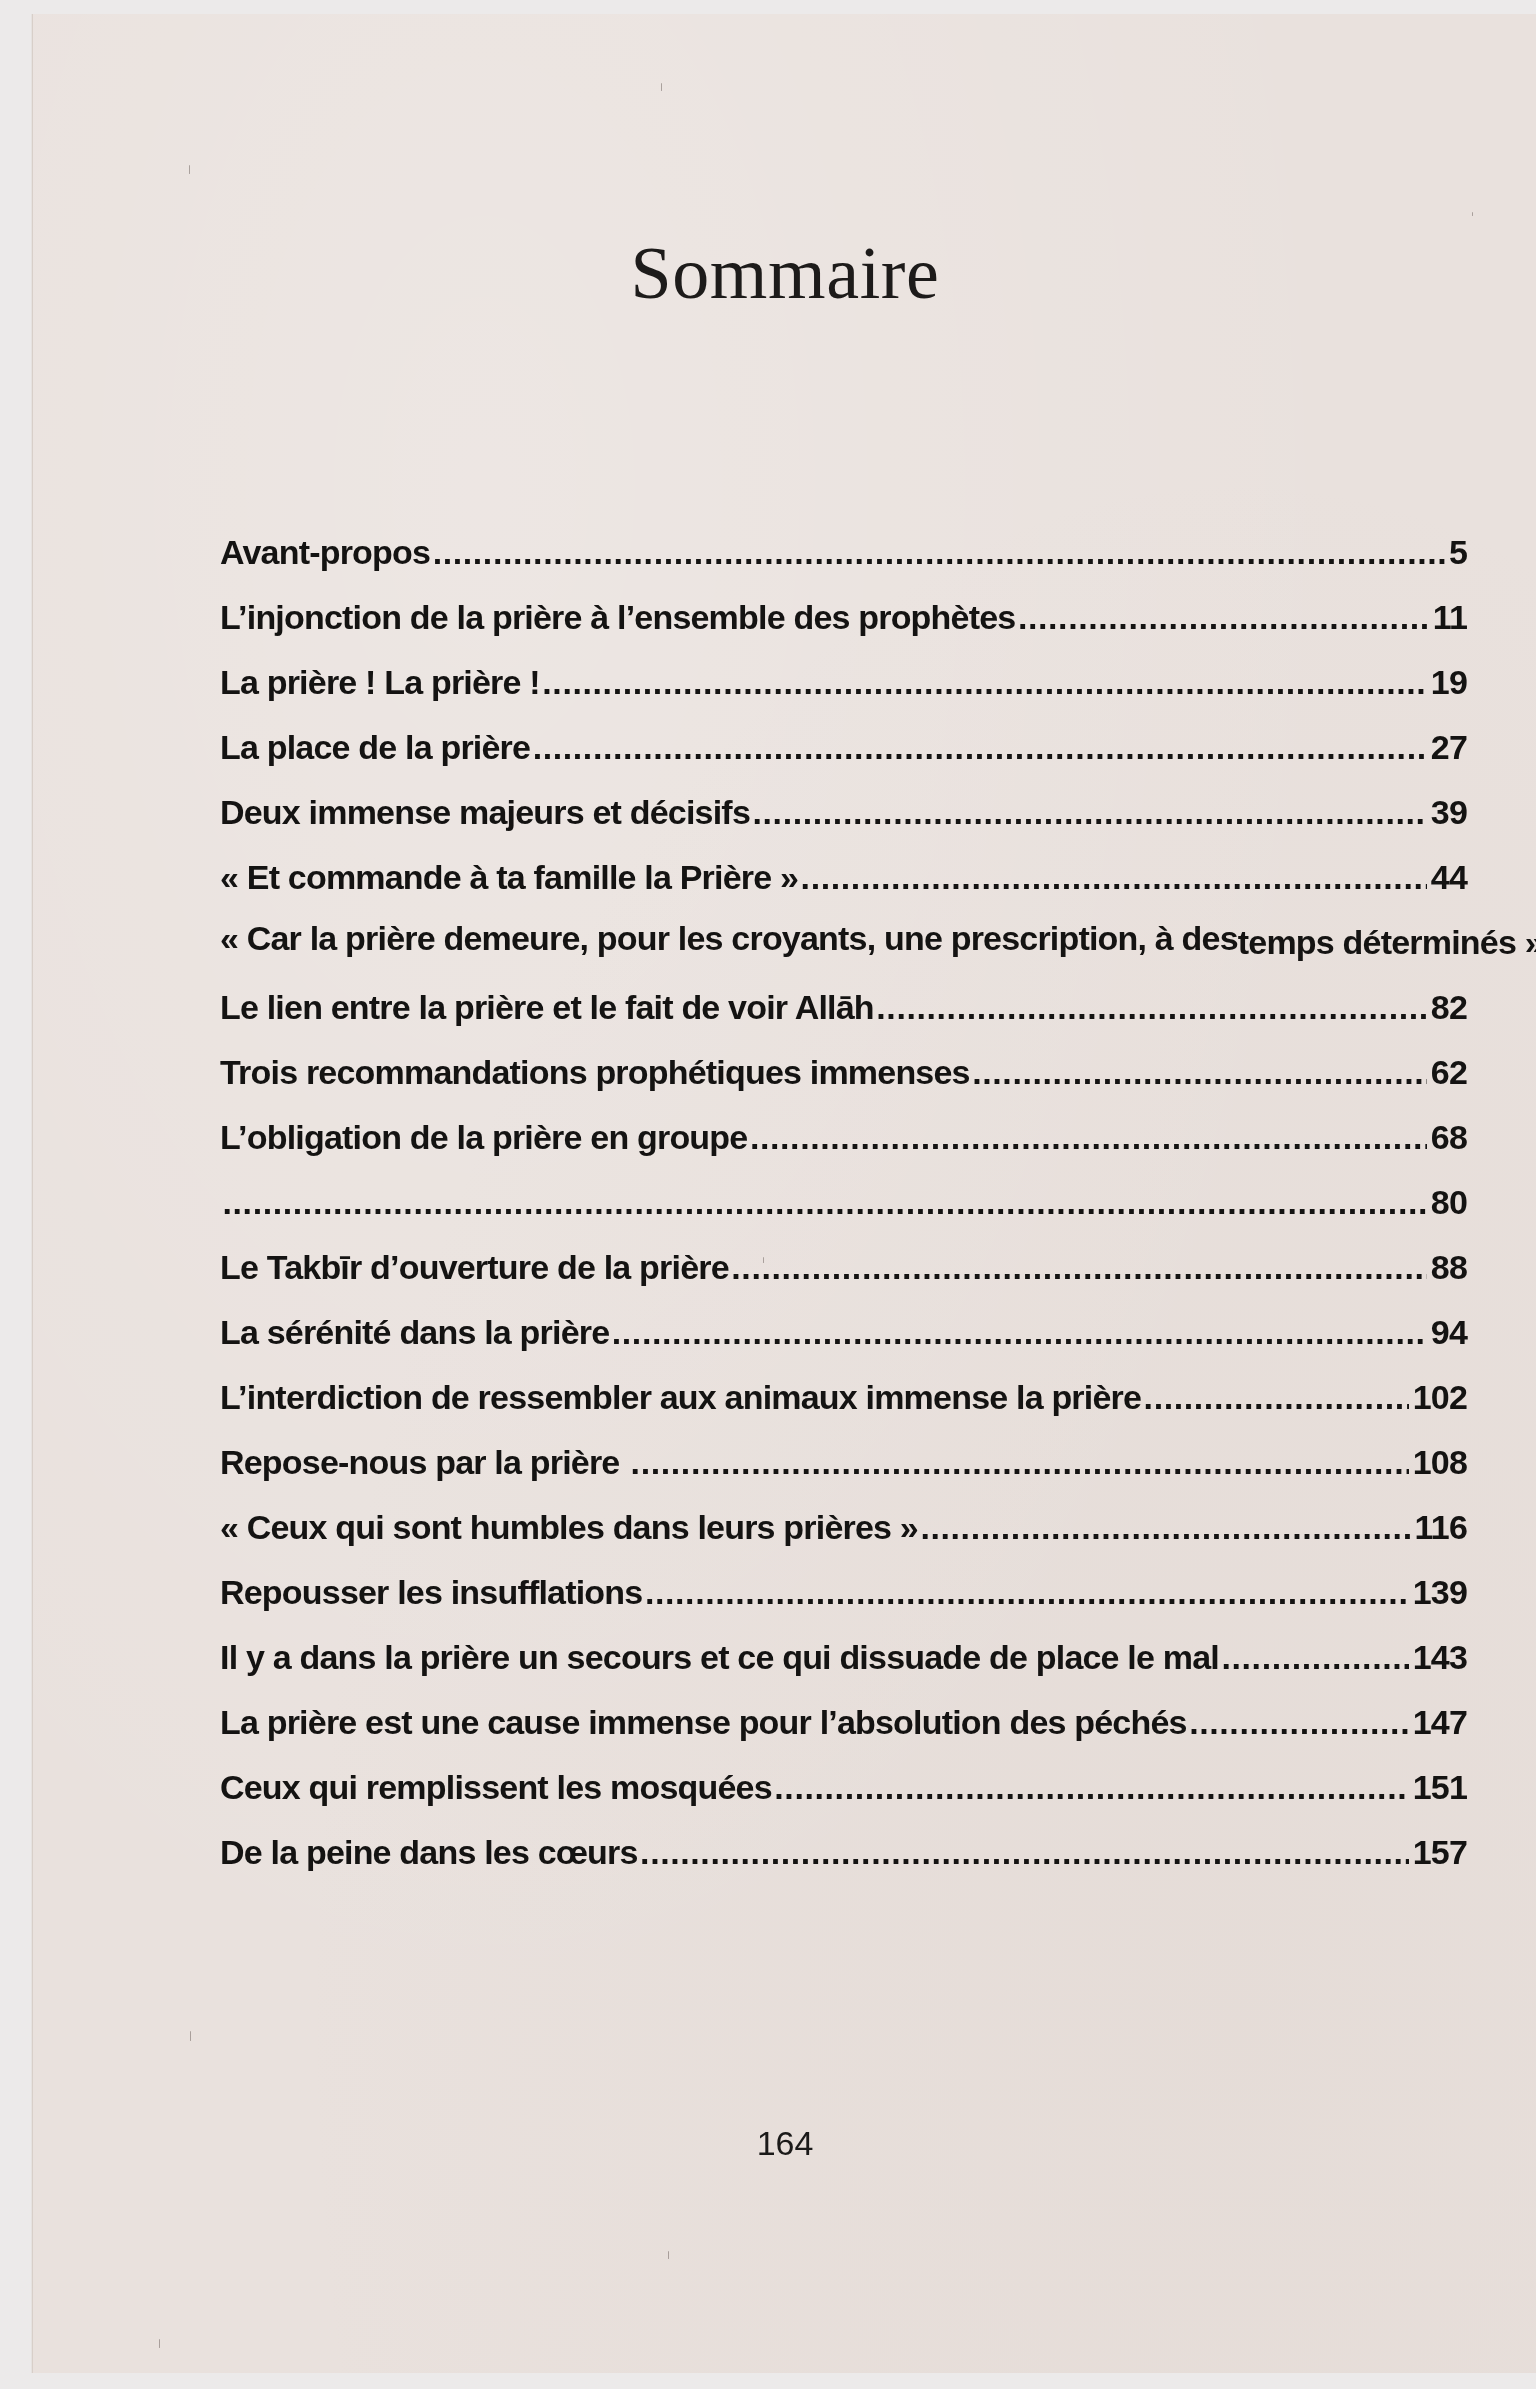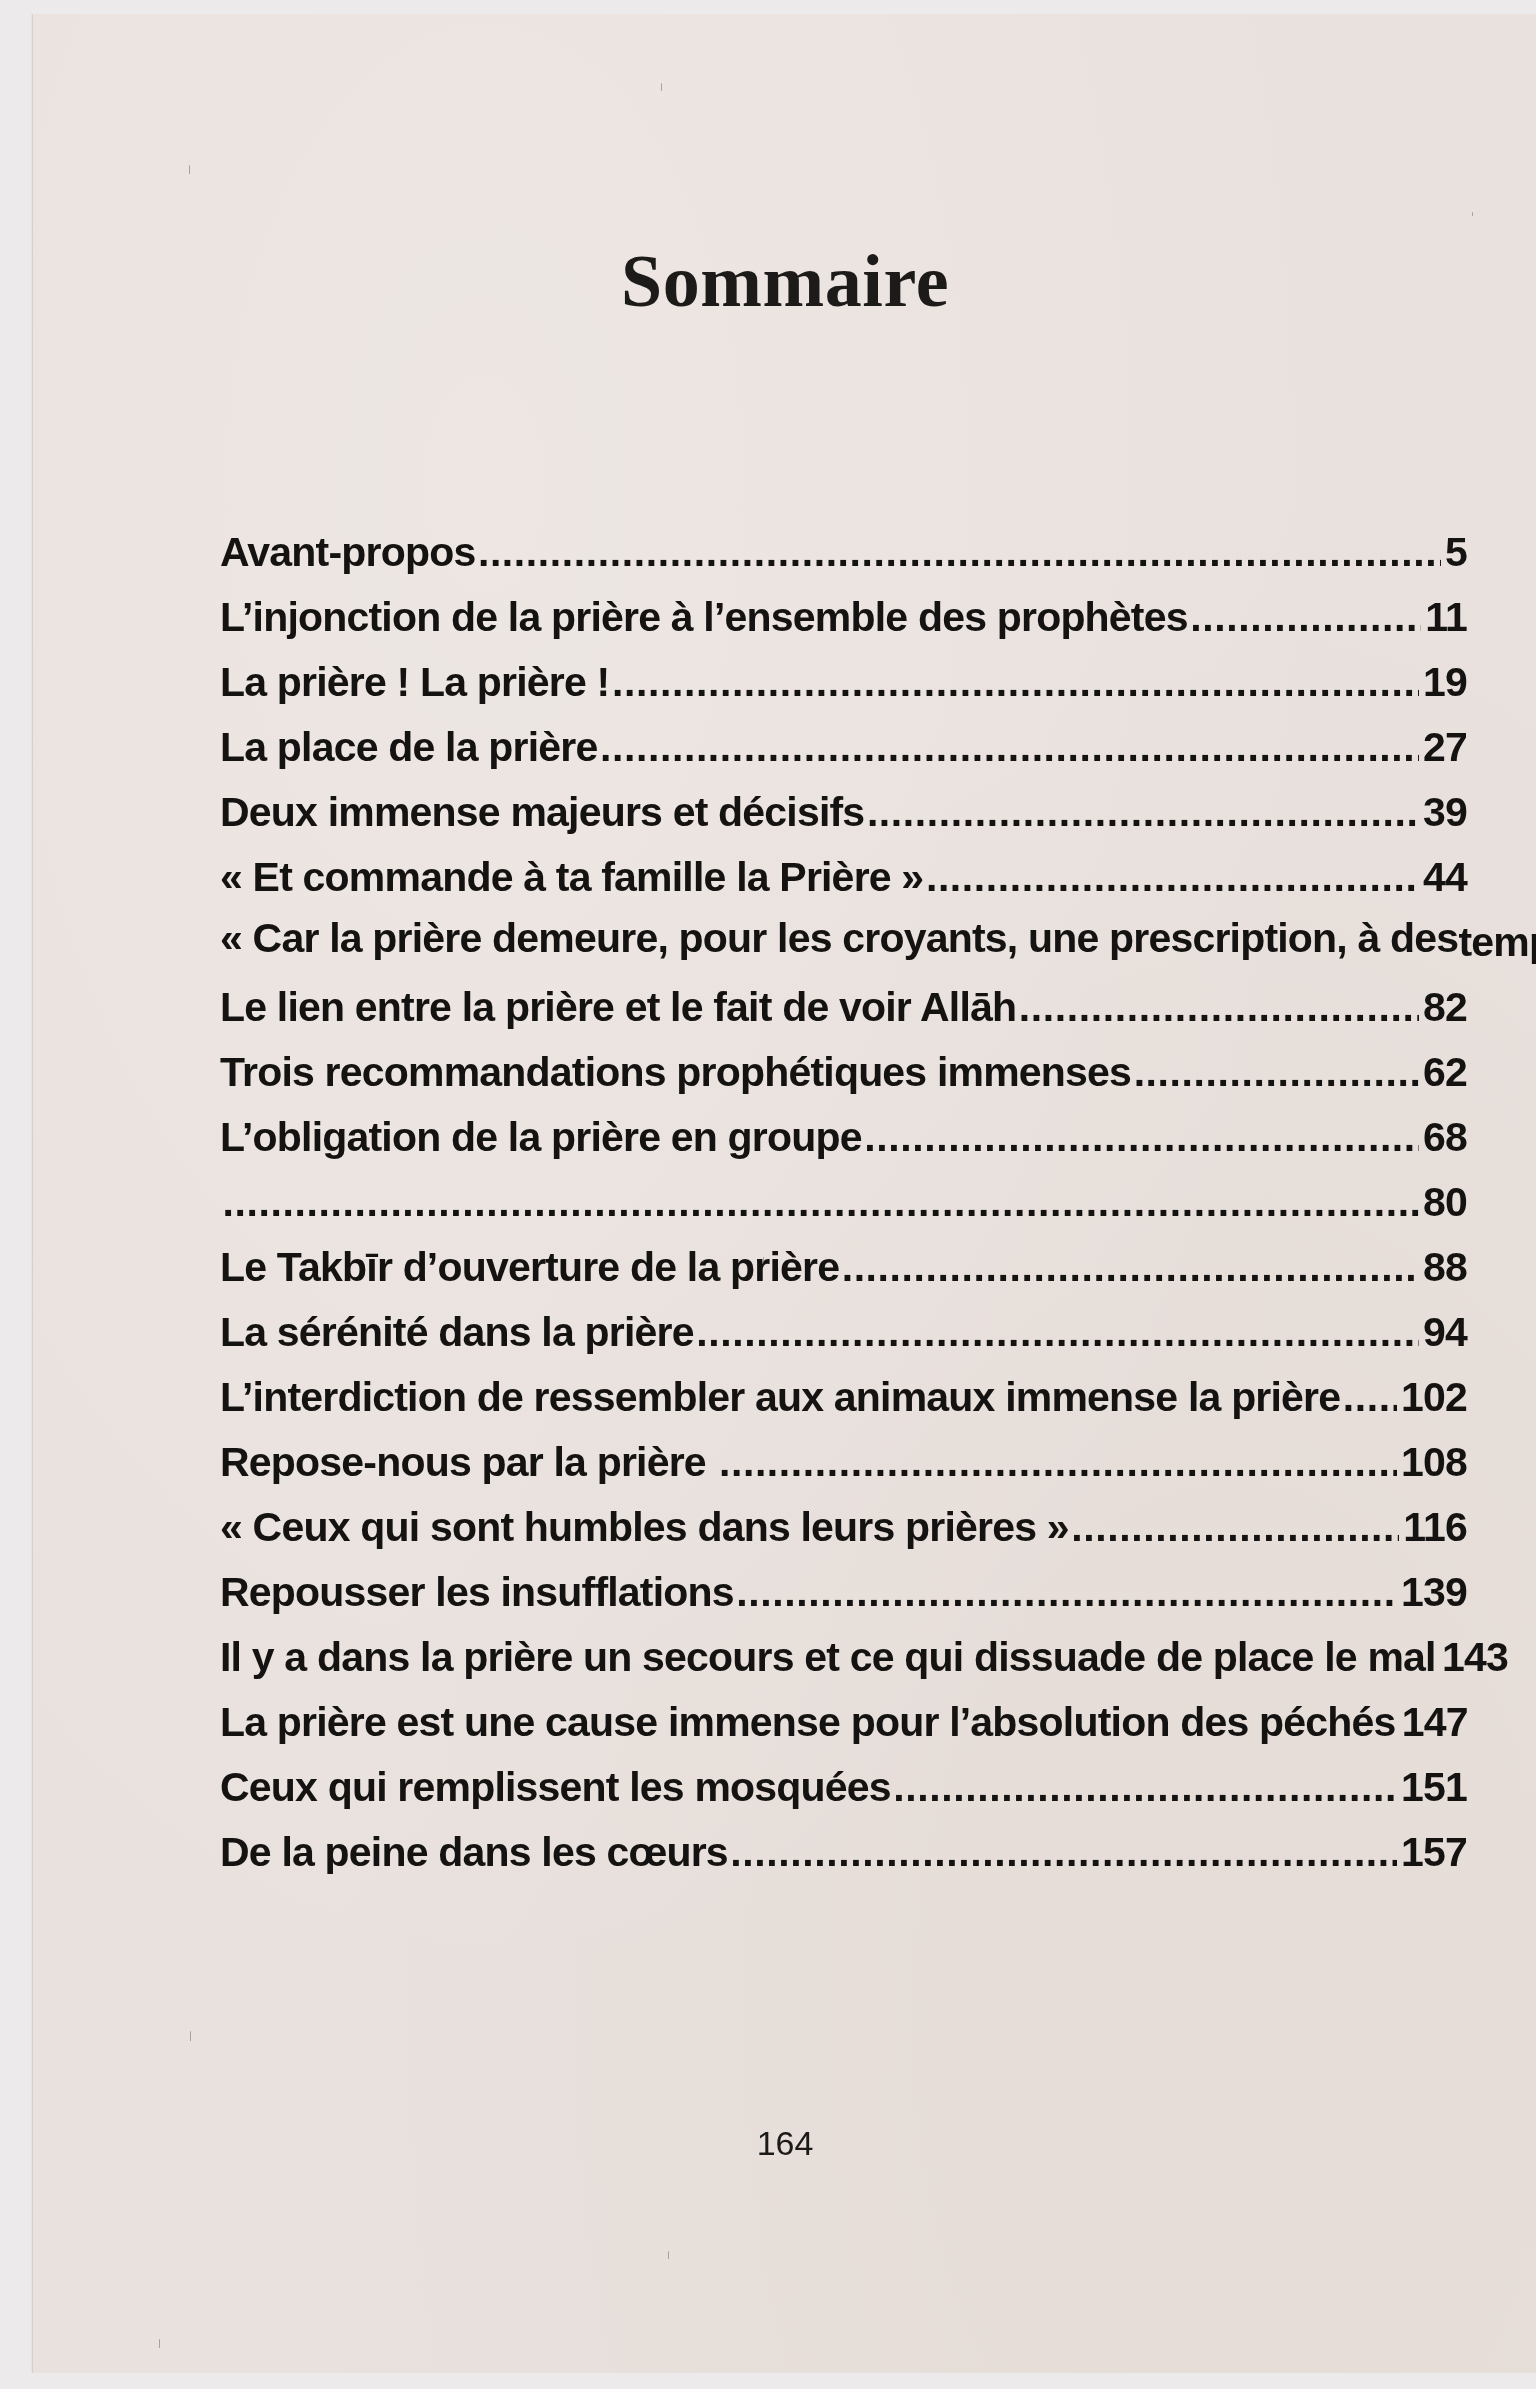--- a/index.html
+++ b/index.html
@@ -37,21 +37,21 @@
       letter-spacing: 0.6px;
     }
     .toc {
       position: absolute;
       left: 187px;
       width: 1247px;
       top: 506px;
       font-family: "Liberation Sans", "DejaVu Sans", sans-serif;
       font-weight: bold;
       color: #141312;
-      font-size: 41px;
+      font-size: 34px;
       letter-spacing: -0.8px;
     }
     .entry {
       display: flex;
       align-items: baseline;
       height: 65px;
       line-height: 65px;
       white-space: nowrap;
     }
     .entry.two-line {
@@ -111,21 +111,21 @@
 <div class="page">
 
   <div class="fleck" style="left:156px; top:151px; height:8.8px;"></div>
   <div class="fleck" style="left:628px; top:69px; height:7.5px;"></div>
   <div class="fleck" style="left:1439px; top:198px; height:3.8px;"></div>
   <div class="fleck" style="left:157px; top:2017px; height:10px;"></div>
   <div class="fleck" style="left:126px; top:2325px; height:8.8px;"></div>
   <div class="fleck" style="left:635px; top:2237px; height:7.5px;"></div>
   <div class="fleck" style="left:730px; top:1243px; height:6.3px;"></div>
 
-  <h1 class="title" style="margin:8px; font-weight:bold;">Sommaire</h1>
+  <h1 class="title" style="margin:0; font-weight:normal;">Sommaire</h1>
 
   <div class="toc">
 
     <div class="entry">
       <span class="label">Avant-propos</span>
       <span class="leader"></span>
       <span class="page-num">5</span>
     </div>
 
     <div class="entry">

